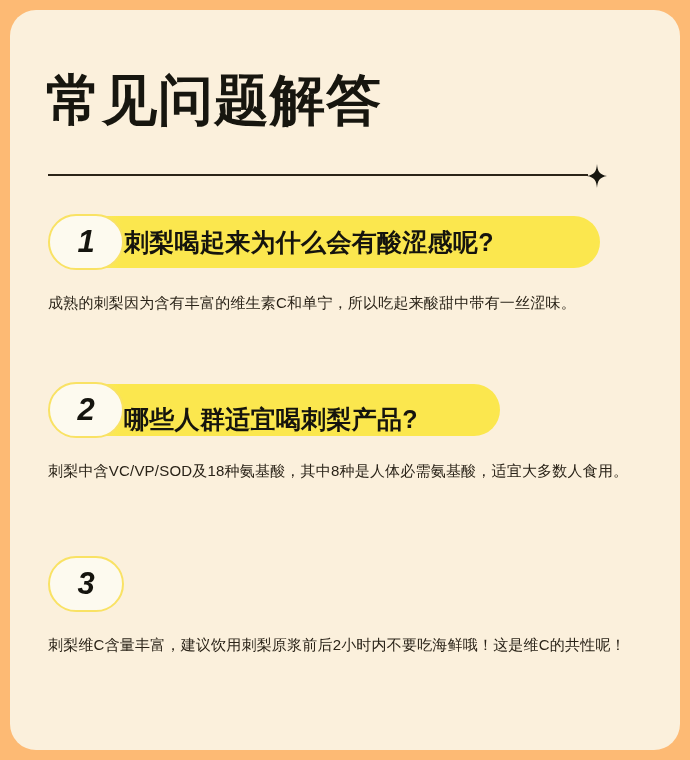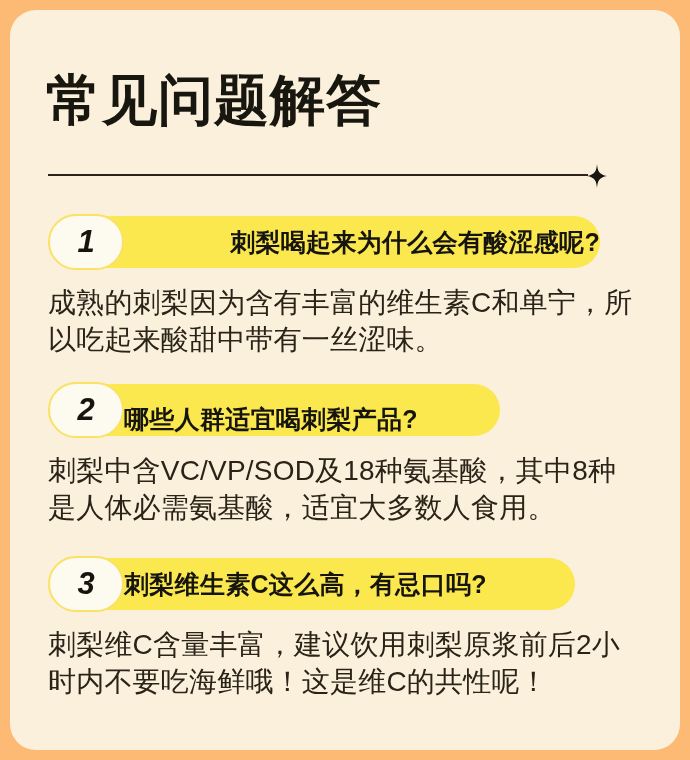--- a/index.html
+++ b/index.html
@@ -86,21 +86,21 @@
   .q-pill {
     position:absolute;
     left:62px;
     top:2px;
     height:52px;
     border-radius:26px;
     background:linear-gradient(to right,#FAEFA8 0px,#FCE95A 40px,#FBE74E 60px,#FBE74E 100%);
     display:flex;
     align-items:center;
   }
-  .faq-item.i0 .q-pill { width:538px;justify-content:flex-end; }
+  .faq-item.i0 .q-pill { width:538px; }
   .faq-item.i1 .q-pill { width:438px;align-items:flex-end; }
   .faq-item.i2 .q-pill { width:513px; }
 
   .q-text {
     margin-left:62px;
     font-size:25px;
     font-weight:bold;
     letter-spacing:0.3px;
     color:#15140E;
     white-space:nowrap;
@@ -129,21 +129,21 @@
     line-height:1;
     transform:translateY(-1px);
   }
 
   
   .a-text {
     position:absolute;
     left:48px;
     top:70px;
     width:596px;
-    font-size:28px;
+    font-size:15px;
     line-height:37px;
     letter-spacing:0.2px;
     color:#2A2318;
   }
 </style>
 </head>
 <body>
 
 <div id="page">
 
@@ -179,23 +179,20 @@
       </div>
       <div class="q-badge">
         <span class="q-number">2</span>
       </div>
     </div>
     <div class="a-text">刺梨中含VC/VP/SOD及18种氨基酸，其中8种是人体必需氨基酸，适宜大多数人食用。</div>
   </div>
 
   <div class="faq-item i2">
     <div class="q-row">
-      <div class="q-pill">
-        <span class="q-text">刺梨维生素C这么高，有忌口吗?</span>
-      </div>
       <div class="q-badge">
         <span class="q-number">3</span>
       </div>
     </div>
     <div class="a-text">刺梨维C含量丰富，建议饮用刺梨原浆前后2小时内不要吃海鲜哦！这是维C的共性呢！</div>
   </div>
 
 </div>
 
 </body></html>

